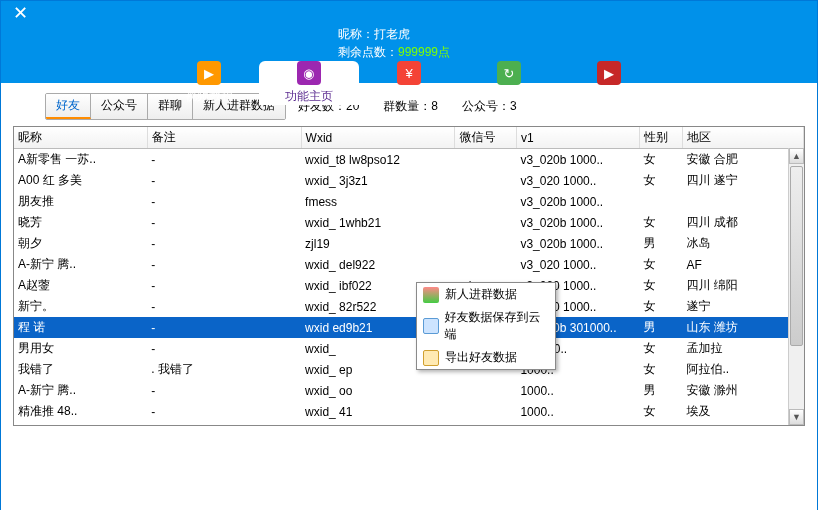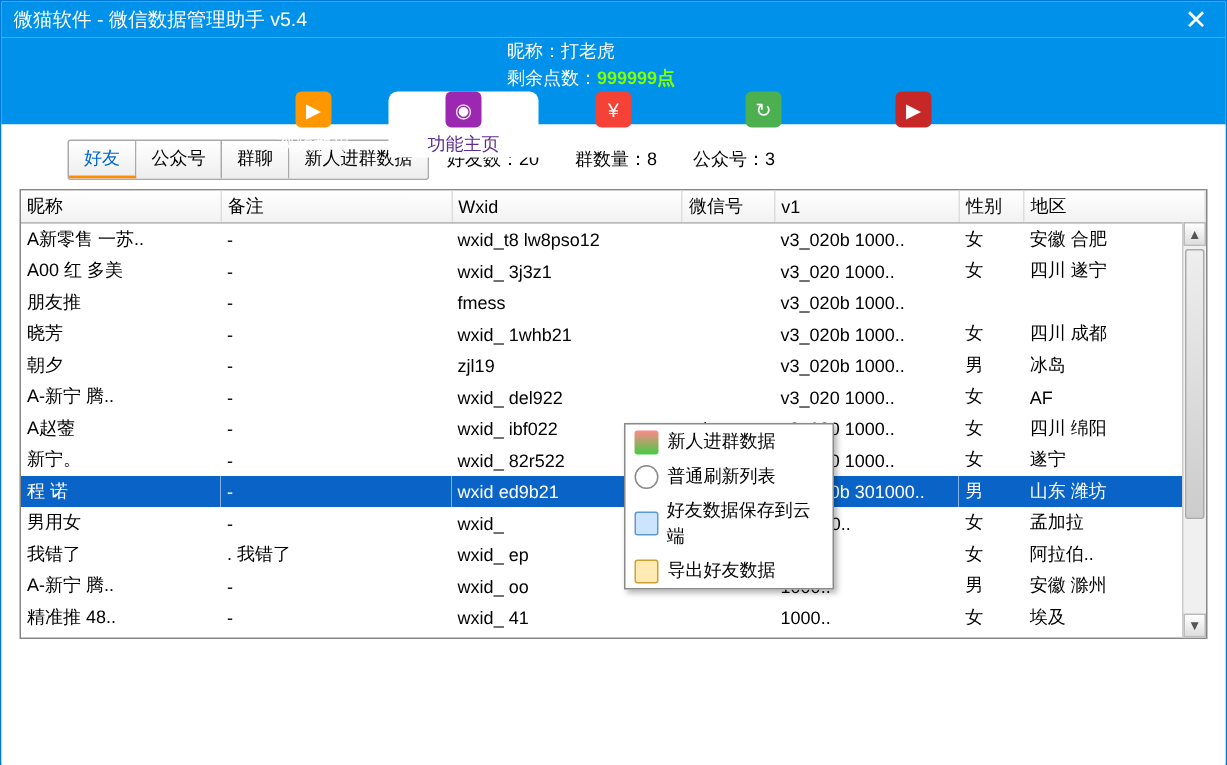--- a/index.html
+++ b/index.html
@@ -4,21 +4,21 @@
 <style>
   * { margin: 0; padding: 0; box-sizing: border-box; }
   body { font-family: "Microsoft YaHei", "SimSun", Arial, sans-serif; font-size: 12px; background: #f0f0f0; }
   .window { width: 818px; height: 510px; background: #fff; position: relative; border: 1px solid #0078d7; }
   .titlebar { height: 24px; background: #0091ea; color: #fff; display: flex; align-items: center; padding: 0 8px; font-size: 13px; }
   .titlebar .title { flex: 1; }
   .titlebar .close { cursor: pointer; font-size: 18px; line-height: 1; padding: 0 4px; }
   .topbar { height: 58px; background: #0091ea; display: flex; align-items: center; padding: 0 8px; flex-direction: column; }
   .avatar { width: 42px; height: 42px; background: radial-gradient(circle at 30% 30%, #d99, #844, #fff); border-radius: 3px; margin-right: 8px; }
   .userinfo { color: #fff; font-size: 12px; line-height: 1.5; margin-right: 30px; }
-  .userinfo .points .num { color: #7fff00; font-weight: bold; }
+  .userinfo .points .num { color: #7fff00; }
   .navitems { display: flex; flex: 1; justify-content: space-around; height: 100%; }
   .navitem { display: flex; flex-direction: column; align-items: center; justify-content: center; width: 100px; height: 100%; color: #fff; font-size: 12px; cursor: pointer; position: relative; }
   .navitem.active { background: #fff; color: #5c2d91; border-radius: 6px 6px 0 0; }
   .navicon { width: 24px; height: 24px; border-radius: 4px; margin-bottom: 3px; display: flex; align-items: center; justify-content: center; color: #fff; font-size: 13px; }
   .navicon.orange { background: #ff9800; }
   .navicon.purple { background: #9c27b0; }
   .navicon.red { background: #f44336; }
   .navicon.green { background: #4caf50; }
   .navicon.darkred { background: #c62828; }
   .body-area { padding: 10px 12px 8px; background: #fff; }
@@ -45,21 +45,20 @@
   .sb-thumb { position:absolute; left:1px; right:1px; top:18px; height:180px; background: linear-gradient(#eee,#ccc); border:1px solid #aaa; border-radius:2px; }
   .sb-btn.bot { position:absolute; bottom:0; left:0; right:0; }
   .blank-space { height: 100px; }
 </style>
 </head>
 <body>
 
 <div class="window">
 
   <div class="titlebar">
-    <span class="title">微猫软件 - 微信数据管理助手 v5.4</span>
     <span class="close">✕</span>
   </div>
 
   <div class="topbar">
     <div class="avatar"></div>
     <div class="userinfo">
       <div>
         <span>昵称：</span><span>打老虎</span>
       </div>
       <div class="points">
@@ -247,24 +246,20 @@
             </tr>
           </tbody>
       </table>
 
       <div class="context-menu" id="ctxmenu">
           <div class="cm-item">
             <span class="cm-icon chart"></span>
             <span>新人进群数据</span>
           </div>
           <div class="cm-item">
-            <span class="cm-icon zoom"></span>
-            <span>普通刷新列表</span>
-          </div>
-          <div class="cm-item">
             <span class="cm-icon cloud"></span>
             <span>好友数据保存到云端</span>
           </div>
           <div class="cm-item">
             <span class="cm-icon export"></span>
             <span>导出好友数据</span>
           </div>
         </div>
 
       <div class="scrollbar-v">

